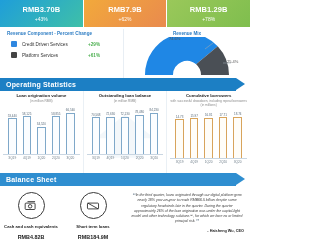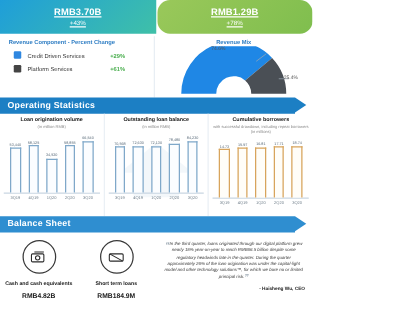--- a/index.html
+++ b/index.html
@@ -8,23 +8,23 @@
     background:#ffffff;
     font-family:"Liberation Sans",sans-serif;
     color:#2b2b2b;
   }
   .page{position:relative;width:250px;height:250px;background:#fff;}
 
   
   .kpi-row{display:flex;width:250px;height:27px;}
   .kpi{
     flex:1;display:flex;flex-direction:column;align-items:center;justify-content:center;
-    color:#fff;margin-right:1px;text-decoration:underline;
-  }
-  .kpi:last-child{margin-right:0;border-radius:10px;}
+    color:#fff;margin-right:1px;
+  }
+  .kpi:last-child{margin-right:0;}
   .kpi-val{font-size:7.5px;font-weight:bold;letter-spacing:.1px;line-height:1;}
   .kpi-chg{font-size:5px;margin-top:3.5px;line-height:1;opacity:.97;}
 
   
   .rev-wrap{display:flex;width:250px;height:51px;padding-top:2px;box-sizing:border-box;}
   .rev-left{width:124px;padding:0 5px;box-sizing:border-box;border-right:1px solid #e8eef4;}
   .rev-right{width:126px;position:relative;}
   .sec-title{font-size:4.6px;color:#2f7ec4;font-weight:bold;margin:2px 0 0 2px;}
   .sec-title.center{text-align:center;margin-left:0;}
   .legend-row{display:flex;align-items:center;margin:5px 0 0 6px;}
@@ -87,20 +87,24 @@
 </head>
 <body>
 
 <div class="page">
 
   <div class="kpi-row">
     <div class="kpi" id="kpi0" style="background: linear-gradient(135deg, rgb(31, 158, 217), rgb(63, 192, 168));">
       <div class="kpi-val">RMB3.70B</div>
       <div class="kpi-chg">+43%</div>
     </div>
+    <div class="kpi" id="kpi2" style="background: linear-gradient(135deg, rgb(242, 169, 59), rgb(233, 138, 78));">
+      <div class="kpi-val">RMB7.9B</div>
+      <div class="kpi-chg">+62%</div>
+    </div>
     <div class="kpi" id="kpi3" style="background: linear-gradient(135deg, rgb(154, 200, 90), rgb(127, 190, 78));">
       <div class="kpi-val">RMB1.29B</div>
       <div class="kpi-chg">+78%</div>
     </div>
   </div>
 
   <div class="rev-wrap">
     <div class="rev-left">
       <div class="sec-title">Revenue Component - Percent Change</div>
 

